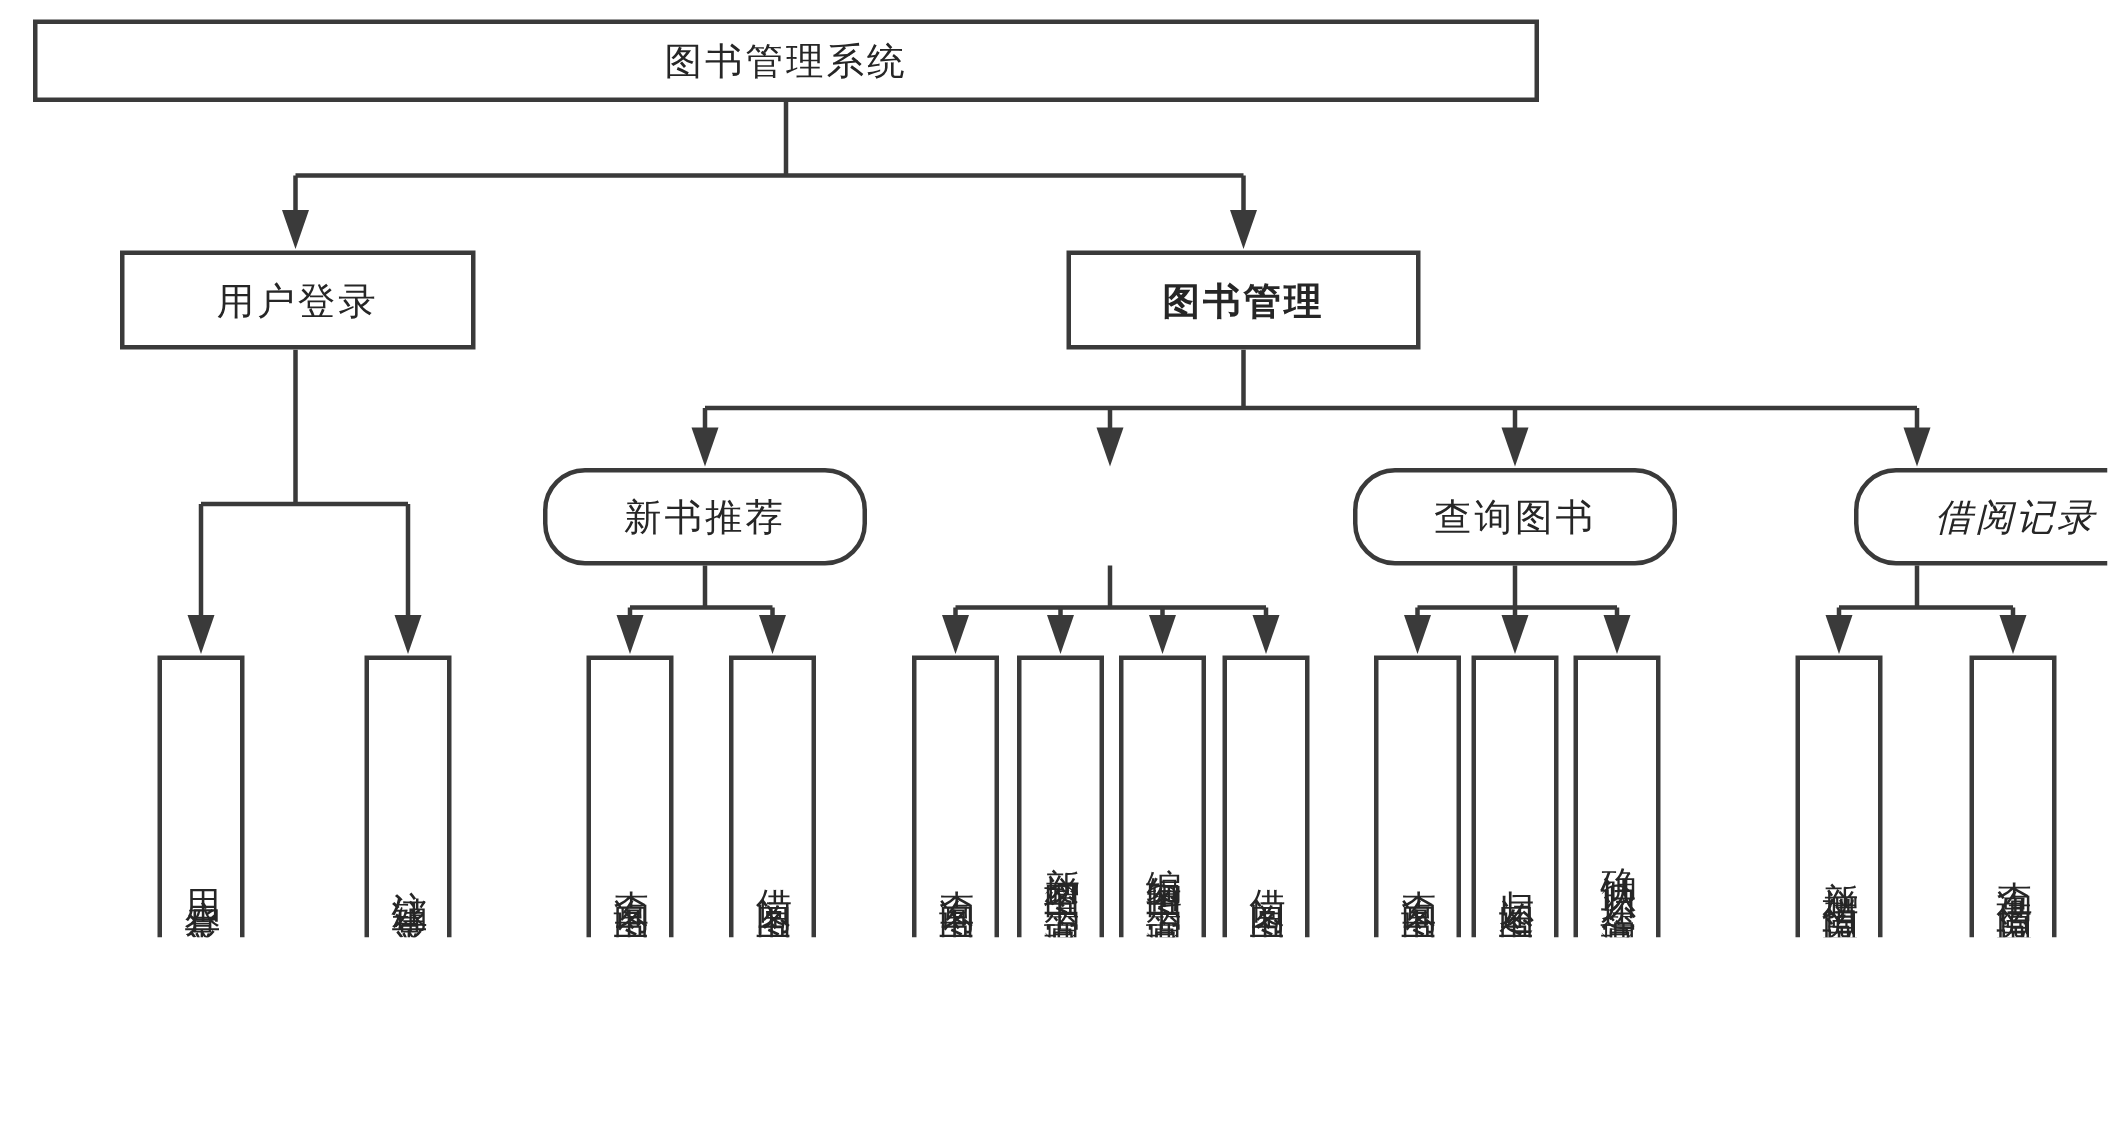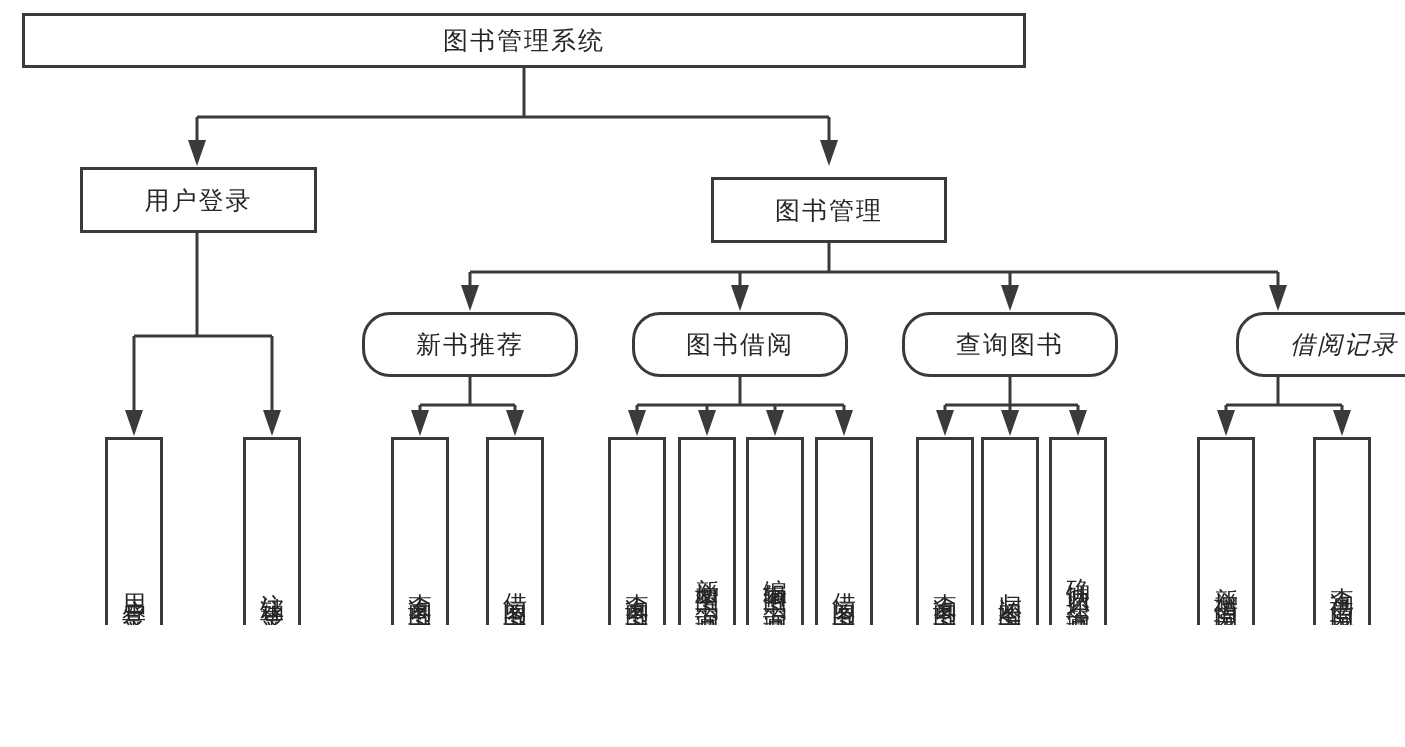--- a/index.html
+++ b/index.html
@@ -31,21 +31,21 @@
     justify-content: center;
     color: #262626;
   }
   .hnode {
     font-size: 25px;
     letter-spacing: 2px;
     white-space: nowrap;
   }
   .root  { left: 22px;  top: 13px;  width: 1004px; height: 55px; }
   .l2a   { left: 80px;  top: 167px; width: 237px;  height: 66px; }
-  .l2b   { left: 711px; top: 177px; width: 236px;  height: 66px; }
+  .l2b   { left: 711px; top: 167px; width: 236px;  height: 66px; font-weight: bold; }
   .l3    { top: 312px; width: 216px; height: 65px; border-radius: 28px; }
   .l3a   { left: 362px; }
   .l3b   { left: 632px; }
   .l3c   { left: 902px; }
   .l3d   { left: 1236px; font-style: italic; }
   .leaf {
     top: 437px;
     width: 58px;
     height: 297px;
   }
@@ -128,23 +128,20 @@
   <div class="node l2a hnode">
     <span>用户登录</span>
   </div>
   <div class="node l2b hnode">
     <span>图书管理</span>
   </div>
 
   <div class="node l3 l3a hnode">
     <span>新书推荐</span>
   </div>
-  <div class="node l3 l3b hnode">
-    <span>图书借阅</span>
-  </div>
   <div class="node l3 l3c hnode">
     <span>查询图书</span>
   </div>
   <div class="node l3 l3d hnode">
     <span>借阅记录</span>
   </div>
 
   <div class="node leaf g1a">
     <span>用户登录</span>
   </div>

